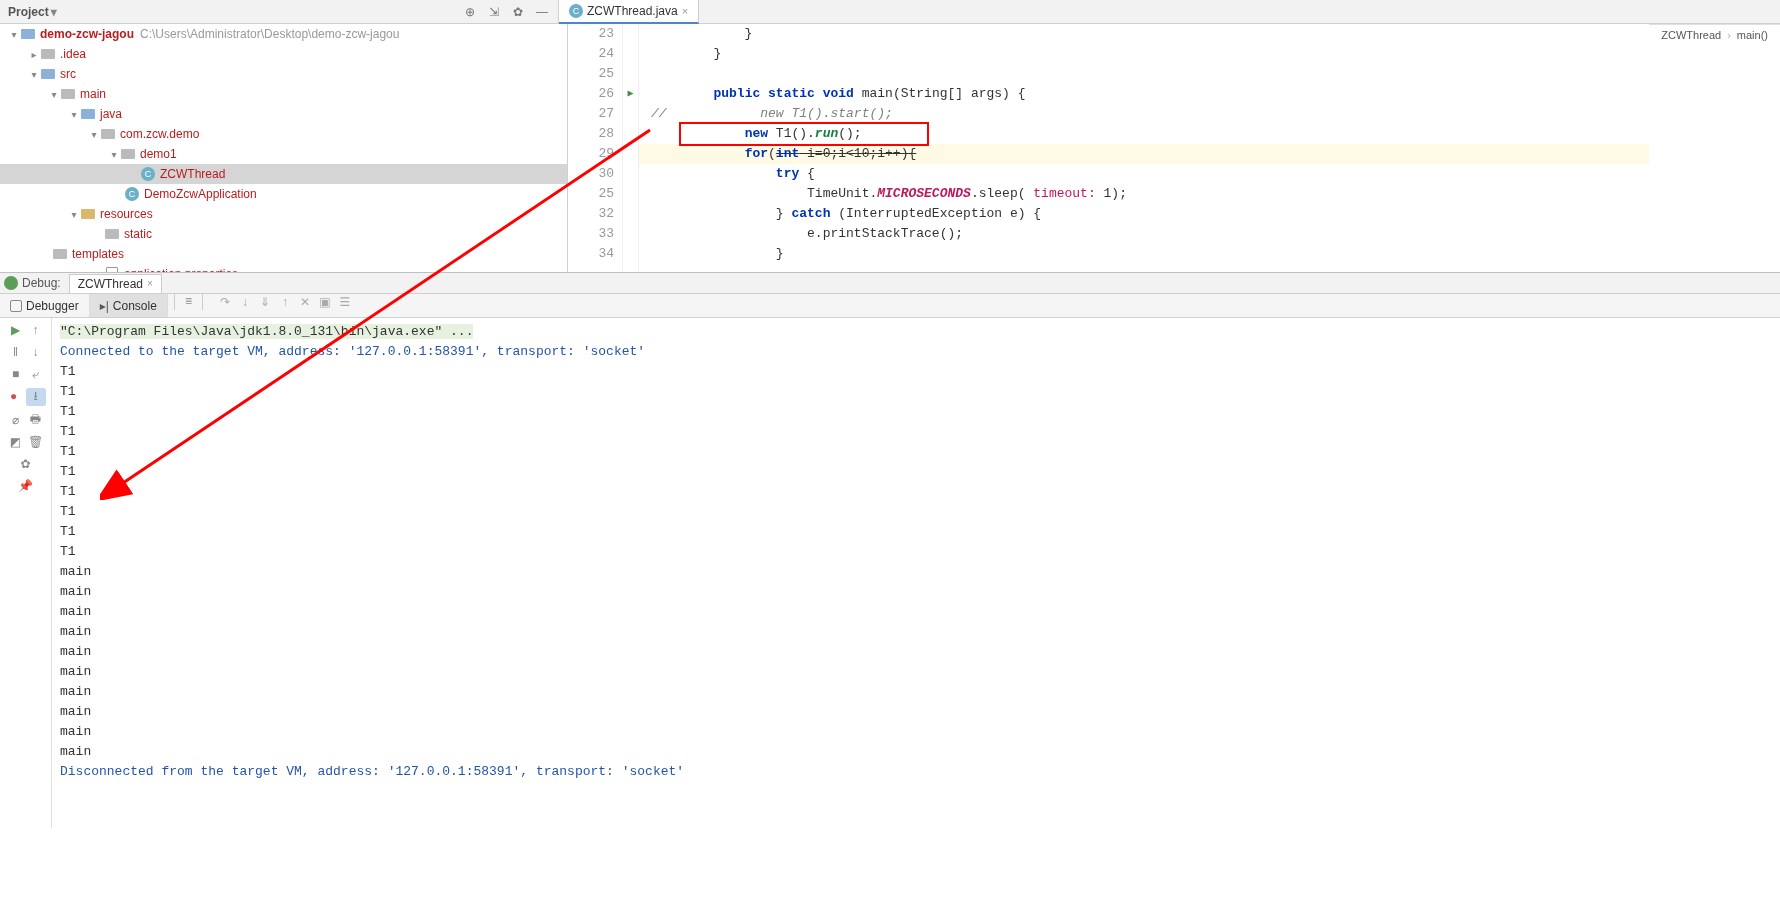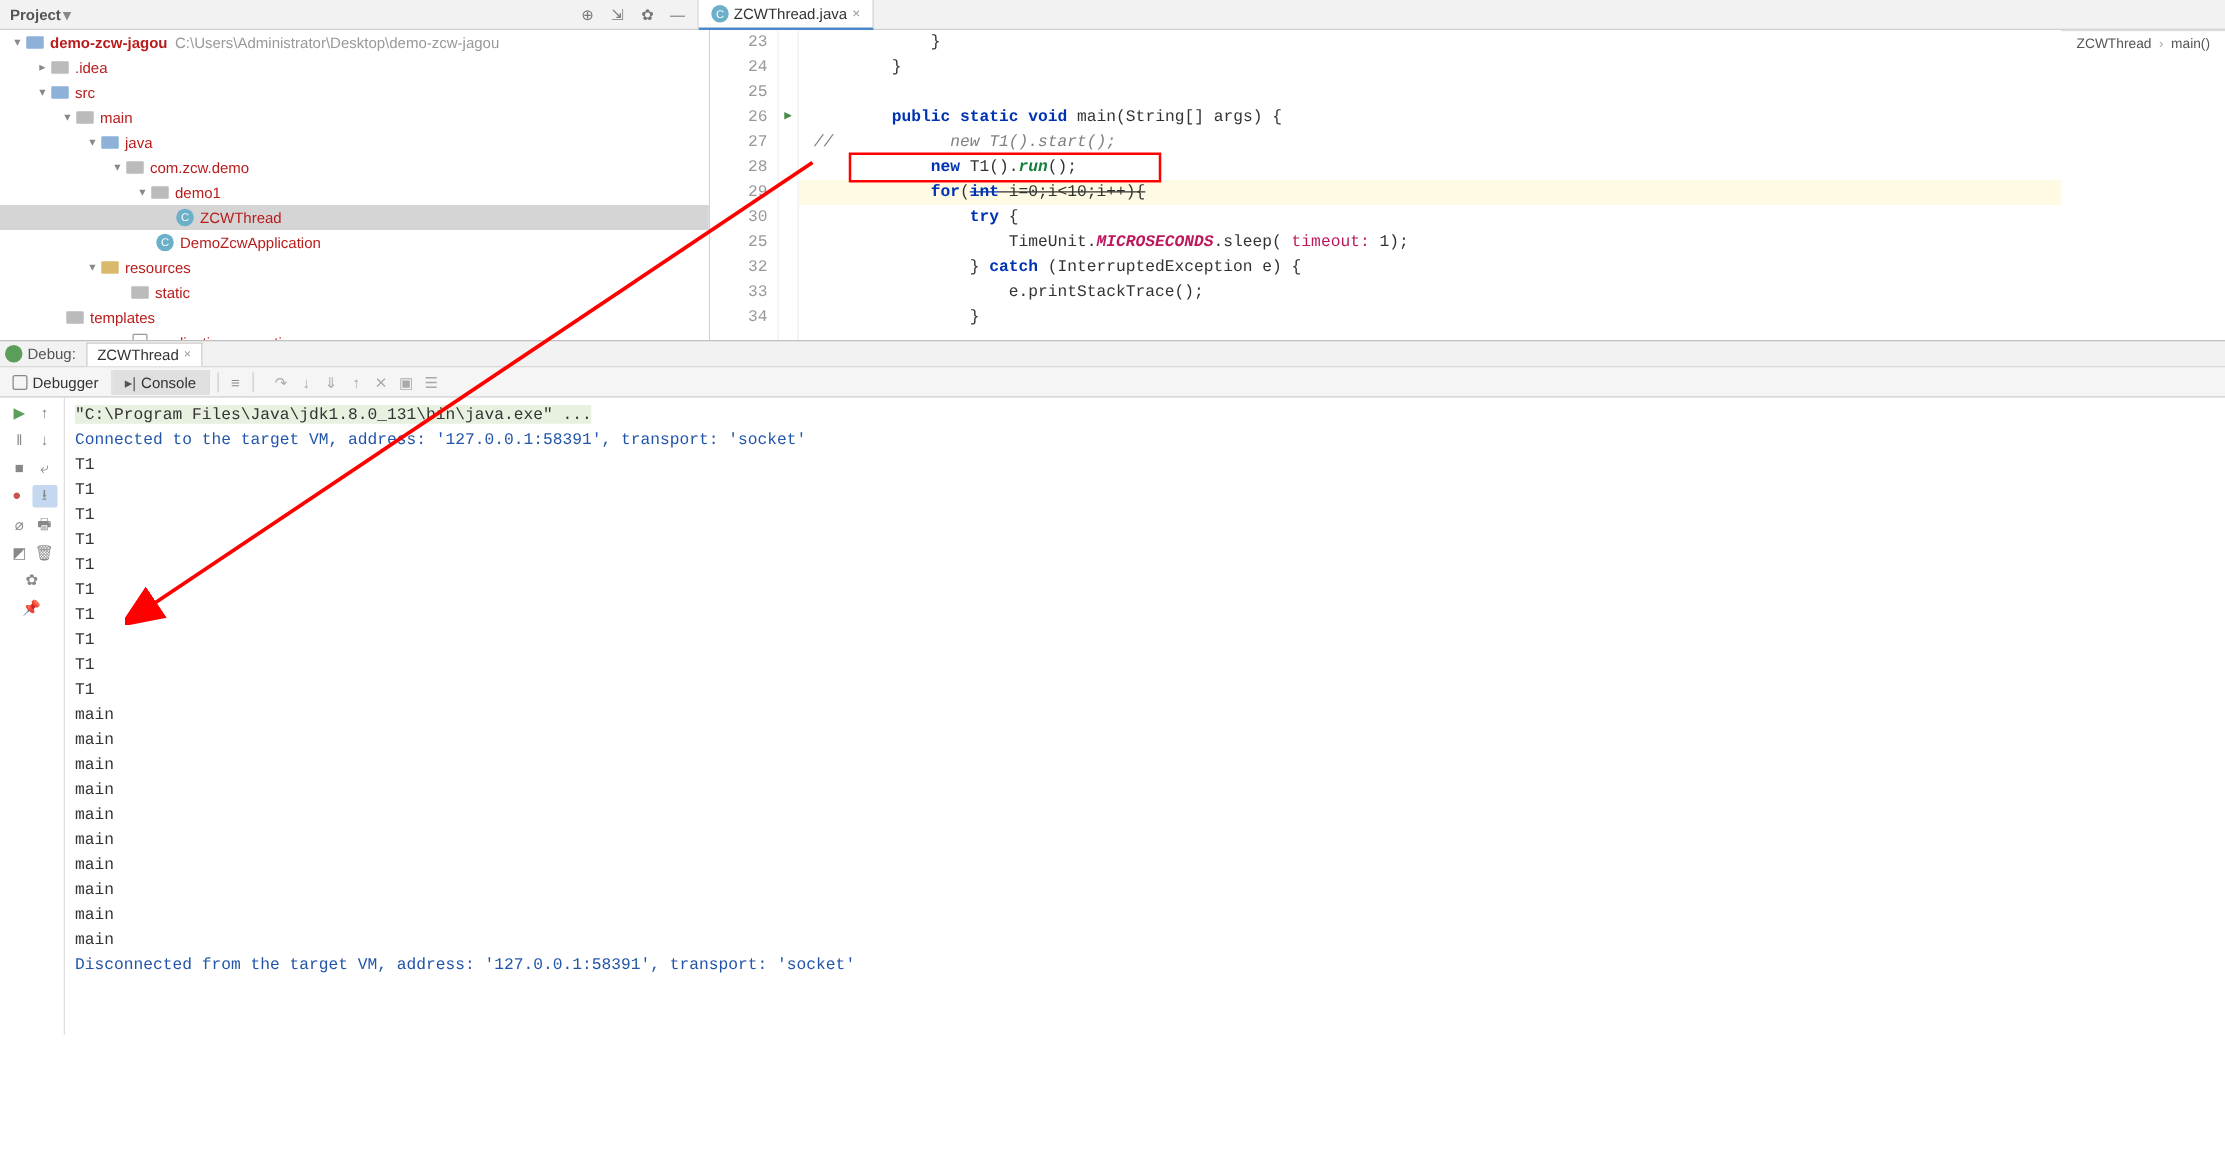--- a/index.html
+++ b/index.html
@@ -48,21 +48,21 @@
 
 .breadcrumb { height: 20px; border-top: 1px solid #e0e0e0; display: flex; align-items: center; padding: 0 12px; color: #555; font-size: 11px; gap: 6px; }
 .breadcrumb .sep { color: #aaa; }
 
 .debug-header { height: 22px; border-top: 1px solid #c0c0c0; border-bottom: 1px solid #d0d0d0; background: #f2f2f2; display: flex; align-items: center; padding: 0 4px; }
 .bug-icon { width: 14px; height: 14px; background: #5a9e5a; border-radius: 50%; margin-right: 4px; }
 .debug-label { color: #555; margin-right: 8px; }
 .debug-tab { padding: 2px 8px; background: #fff; border: 1px solid #ccc; border-bottom: none; display: flex; align-items: center; gap: 4px; }
 .close-x { color: #999; font-size: 10px; }
 
-.debug-toolbar { height: 24px; border-bottom: 1px solid #d0d0d0; display: flex; align-items: center; background: #f5f5f5; }
+.debug-toolbar { height: 24px; border-bottom: 1px solid #d0d0d0; display: flex; background: #f5f5f5; }
 .debug-toolbar .tab-sub { padding: 3px 10px; border-right: 1px solid #ddd; display: flex; align-items: center; gap: 4px; cursor: pointer; }
 .debug-toolbar .tab-sub.active { background: #e0e0e0; }
 .debug-toolbar .btns { display: flex; gap: 4px; margin-left: 8px; }
 .debug-toolbar .btns .icon-btn { color: #aaa; }
 
 .console-area { display: flex; height: 510px; }
 .console-left { width: 52px; border-right: 1px solid #e0e0e0; display: flex; flex-direction: column; align-items: center; padding-top: 4px; gap: 6px; }
 .console-left .cbtn { width: 16px; height: 16px; display: flex; align-items: center; justify-content: center; color: #888; cursor: pointer; }
 .cbtn.green { color: #5a9e5a; }
 .cbtn.red { color: #c75450; }

